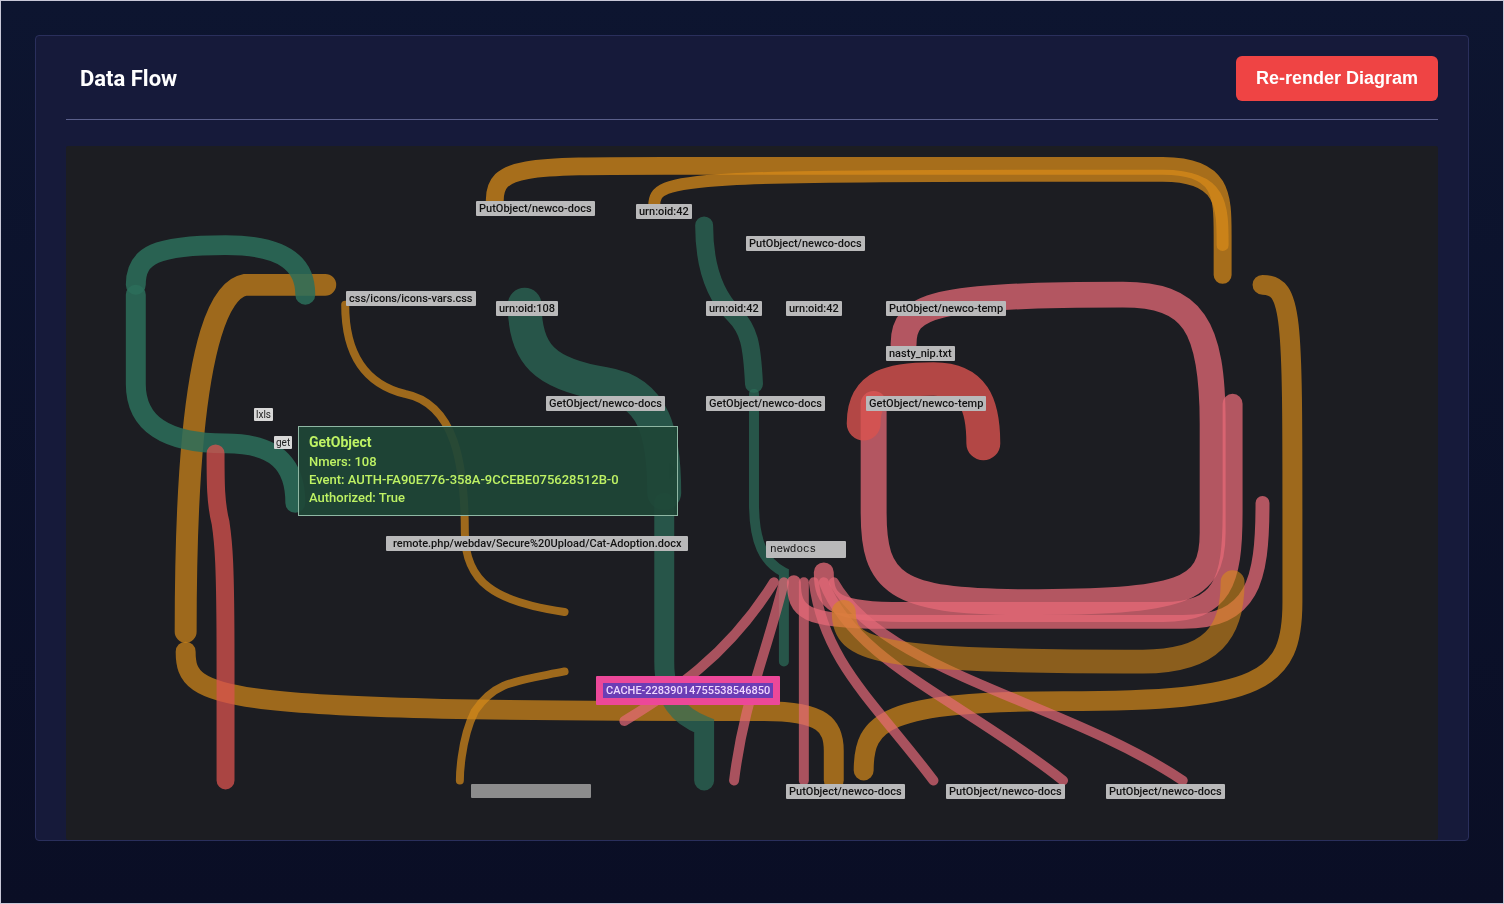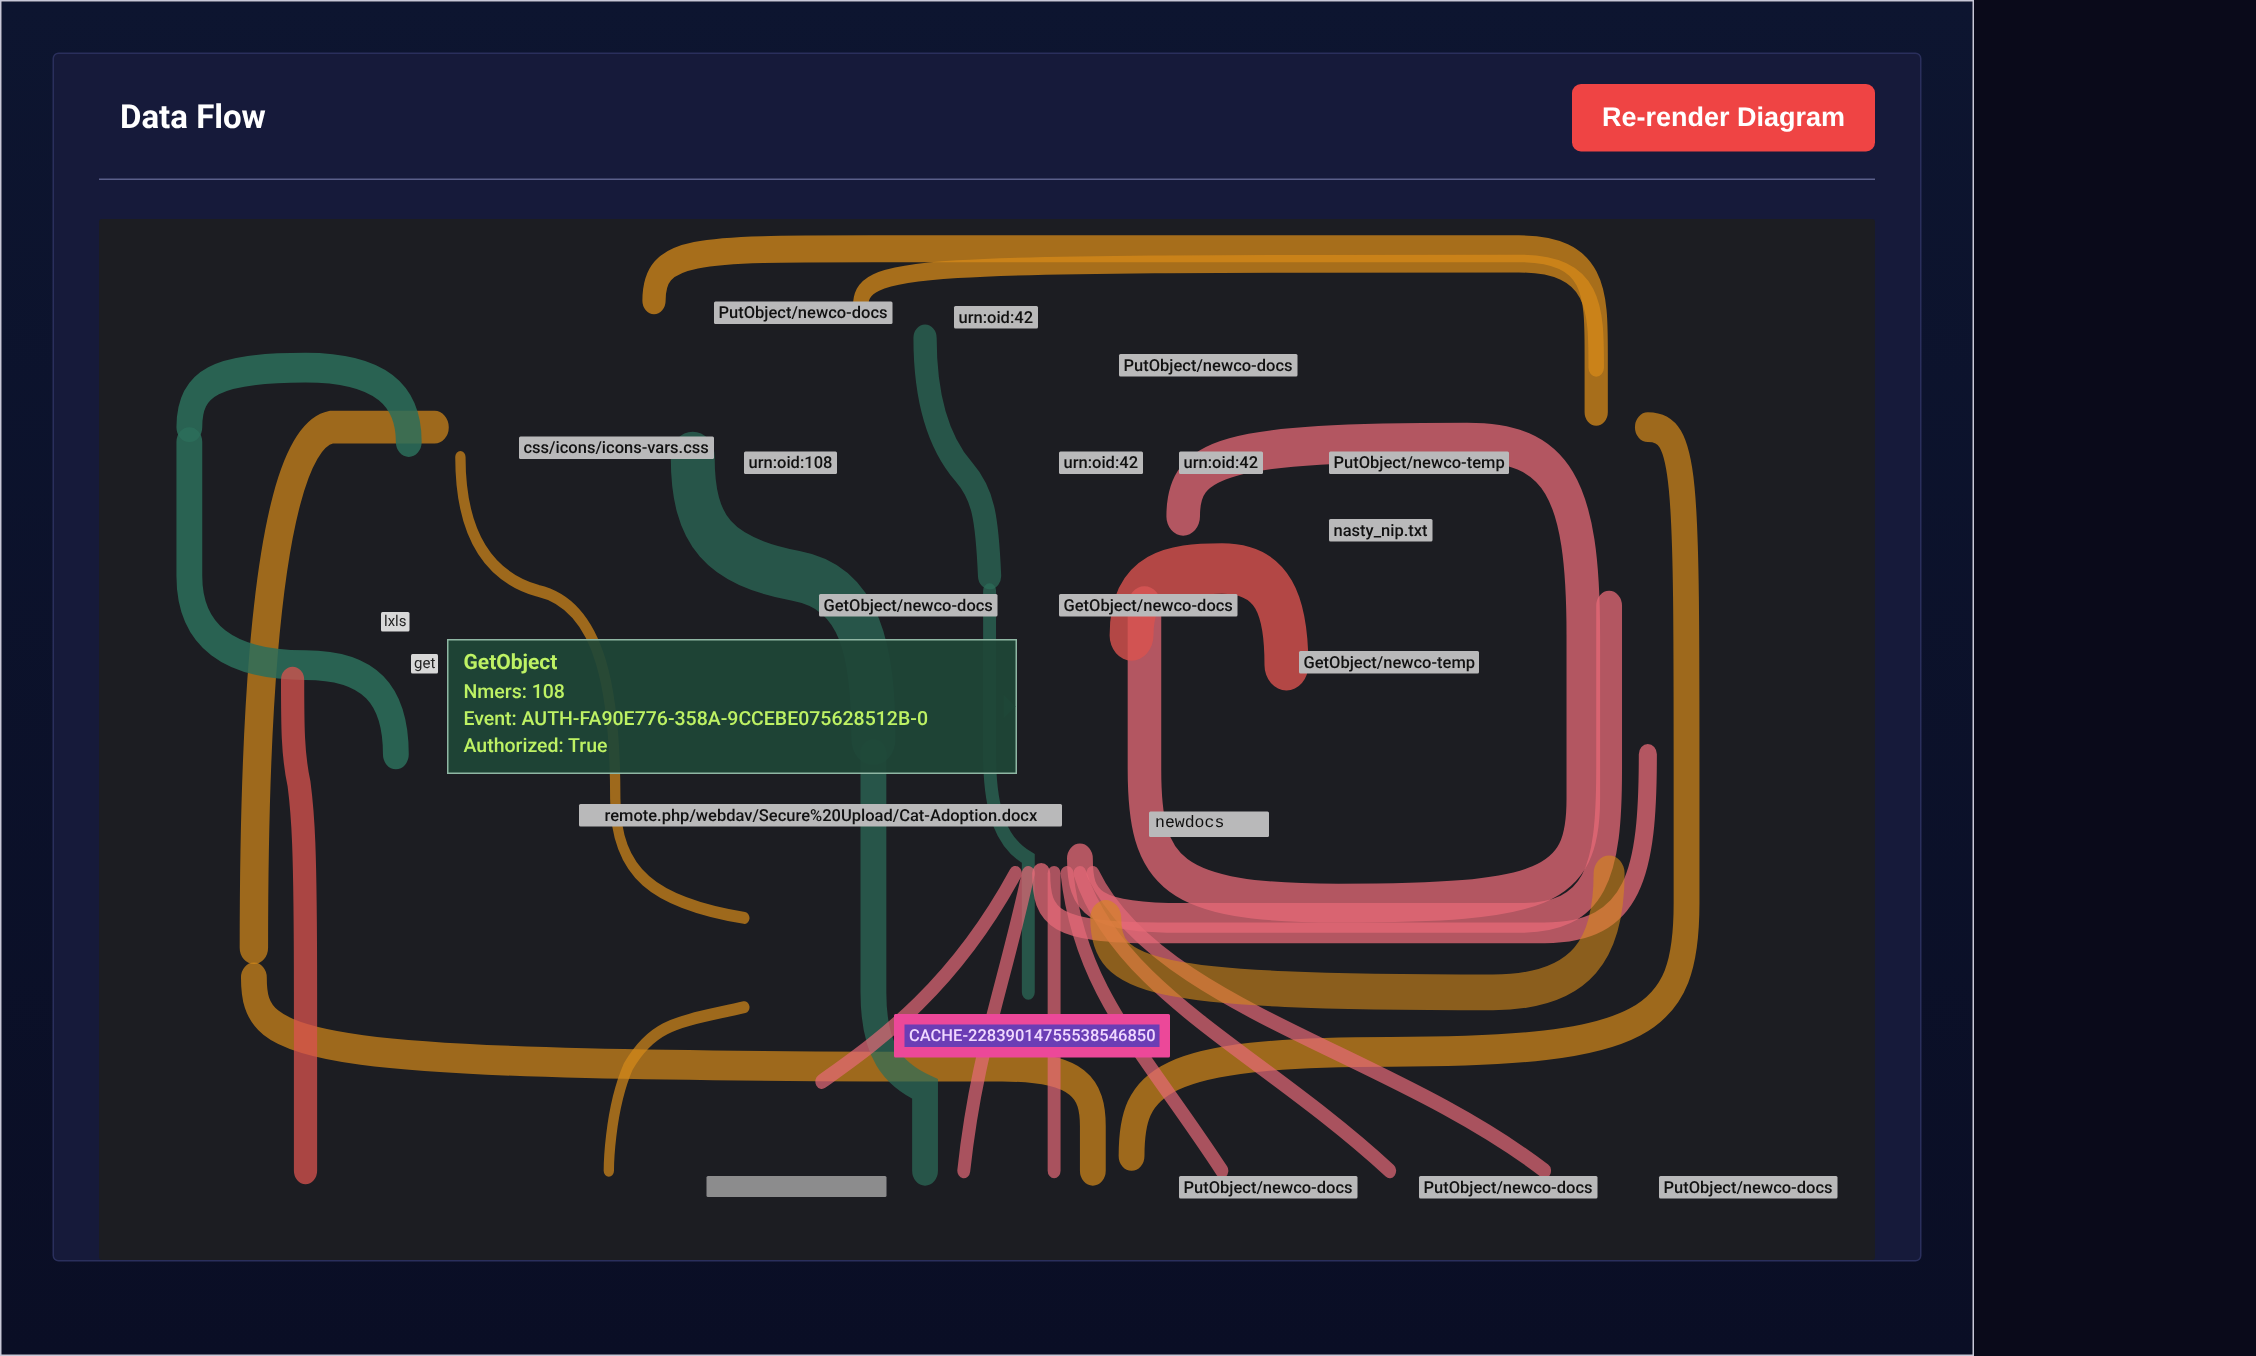--- a/index.html
+++ b/index.html
@@ -5,21 +5,21 @@
   * { box-sizing: border-box; margin: 0; padding: 0; }
   html, body { width: 100%; height: 100%; }
   body {
     background: #0a0a1a;
     font-family: -apple-system, BlinkMacSystemFont, "Segoe UI", Roboto, Arial, sans-serif;
     color: #ddd;
     overflow: hidden;
   }
   .outer-frame {
     position: relative;
-    width: 1316px;
+    width: 1504px;
     height: 904px;
     background: linear-gradient(180deg, #0d1530 0%, #0a0e25 100%);
     border: 1px solid #c8c8d8;
   }
   .panel {
     position: absolute;
     left: 34px;
     right: 34px;
     top: 34px;
     bottom: 62px;
@@ -80,21 +80,21 @@
   .node-label.dim {
     background: #8c8c8d;
   }
   .node-label.cache {
     background: #6b3db5;
     color: #f0d8ff;
     border: 7px solid #ec4899;
   }
   .node-label.wide {
     background: #b9b9ba;
-    padding: 1px 17px;
+    padding: 1px 7px;
   }
   .small-tag {
     position: absolute;
     background: #d8d8d8;
     color: #222;
     font-size: 10px;
     padding: 0 2px;
     border-radius: 1px;
     line-height: 1.3;
   }
@@ -185,21 +185,21 @@
       <div class="node-label" style="left:680px; top:90px;">PutObject/newco-docs</div>
 
       <div class="node-label" style="left:430px; top:155px;">urn:oid:108</div>
       <div class="node-label" style="left:640px; top:155px;">urn:oid:42</div>
       <div class="node-label" style="left:720px; top:155px;">urn:oid:42</div>
       <div class="node-label" style="left:820px; top:155px;">PutObject/newco-temp</div>
       <div class="node-label" style="left:820px; top:200px;">nasty_nip.txt</div>
 
       <div class="node-label" style="left:480px; top:250px;">GetObject/newco-docs</div>
       <div class="node-label" style="left:640px; top:250px;">GetObject/newco-docs</div>
-      <div class="node-label" style="left:800px; top:250px;margin-top:38px;">GetObject/newco-temp</div>
+      <div class="node-label" style="left:800px; top:250px;">GetObject/newco-temp</div>
 
       <div class="small-tag" style="left:188px; top:262px;">lxls</div>
       <div class="small-tag" style="left:208px; top:290px;">get</div>
 
       <div class="node-label wide" style="left:320px; top:390px;">remote.php/webdav/Secure%20Upload/Cat-Adoption.docx</div>
       <div class="node-label" style="left:700px; top:395px; padding:2px 30px 2px 4px;font-family:Liberation Mono, monospace;">newdocs</div>
 
       <div class="node-label cache" style="left:530px; top:530px;">CACHE-22839014755538546850</div>
 
       <div class="node-label" style="left:720px; top:638px;">PutObject/newco-docs</div>

